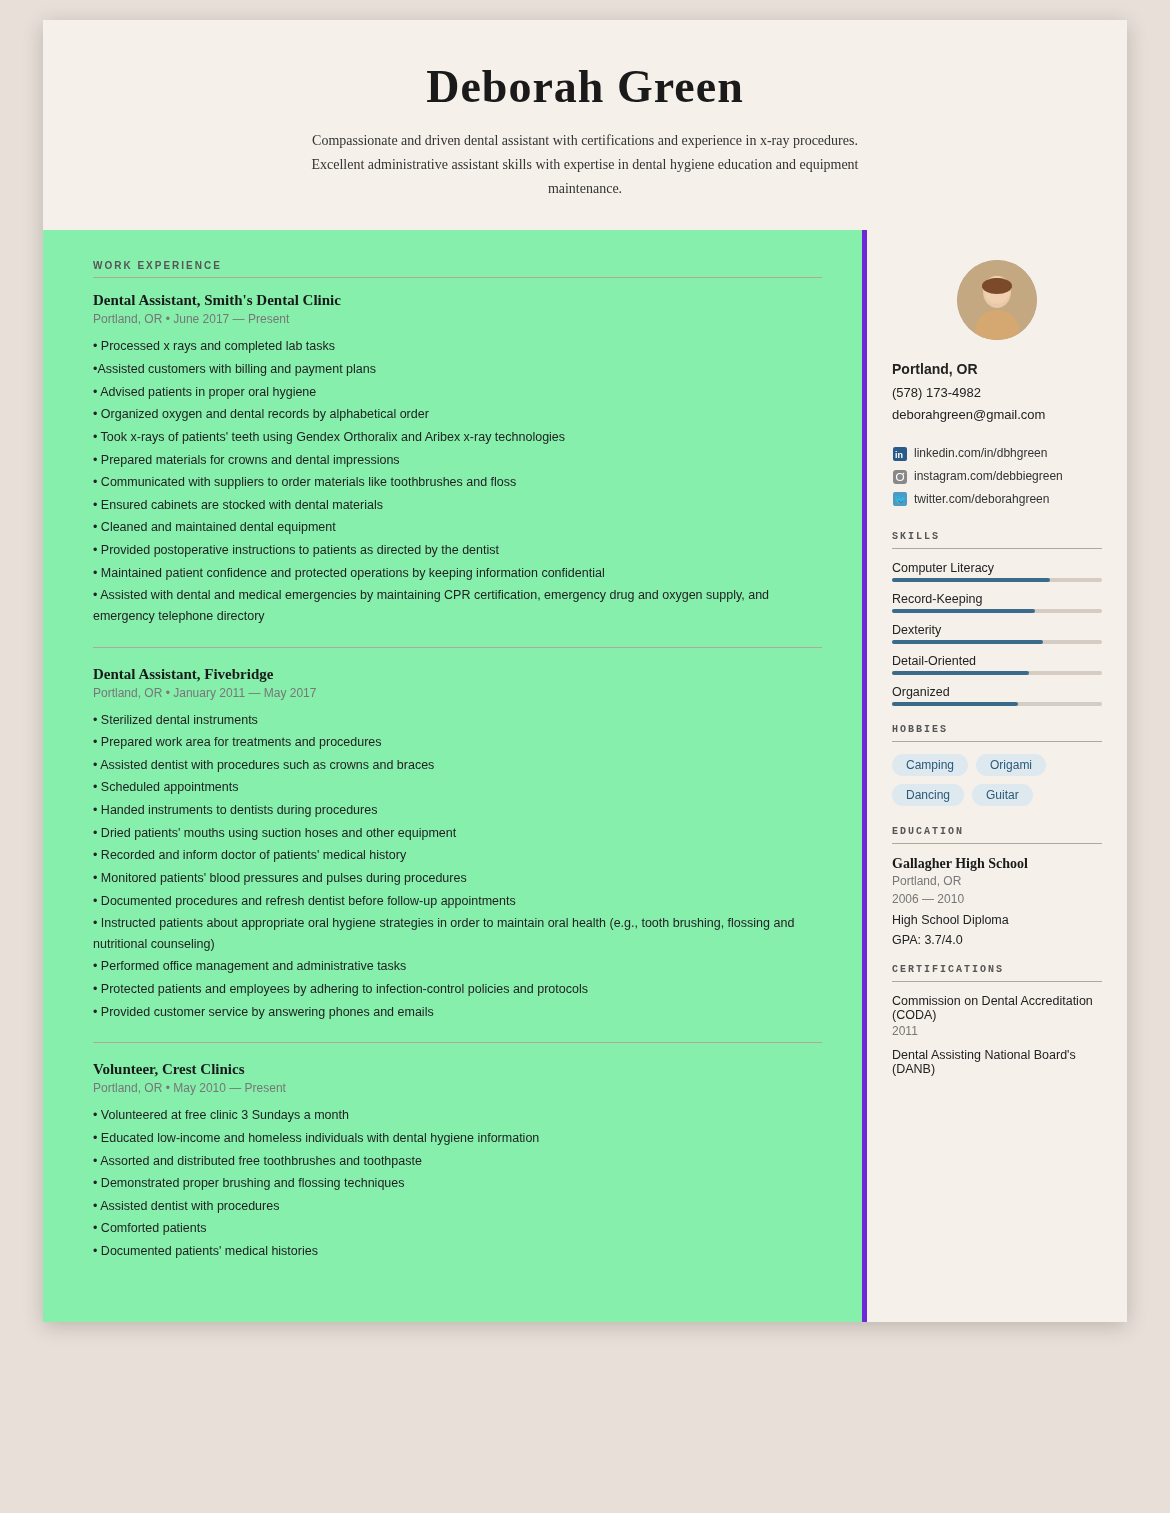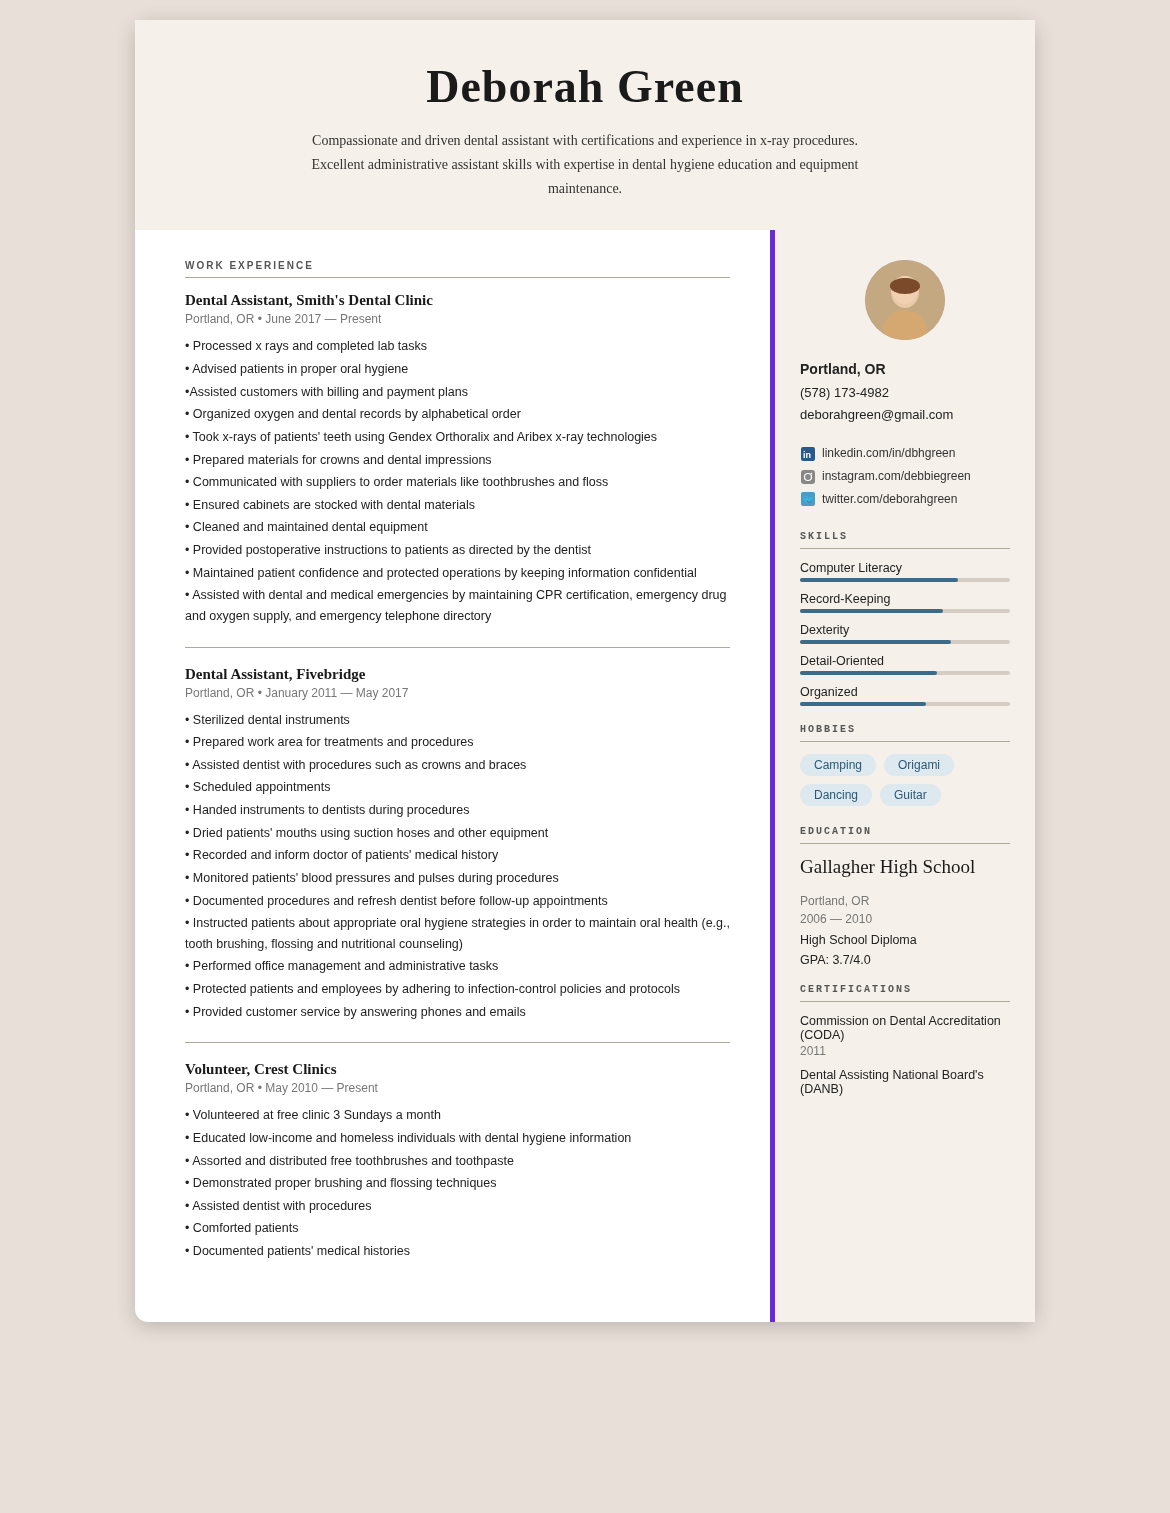--- a/index.html
+++ b/index.html
@@ -6,25 +6,24 @@
     body {
       font-family: Georgia, 'Times New Roman', serif;
       background: #e8e0d8;
       display: flex;
       justify-content: center;
       align-items: flex-start;
       min-height: 100vh;
       padding: 20px;
     }
     .resume-wrapper {
-      width: 900px;
-      background: #ffffff;
+      width: 1084px;
+      background: #86efac;
       box-shadow: 0 4px 20px rgba(0,0,0,0.2);
       position: relative;
-      border-radius: 13px;
     }
     
     .header {
       text-align: center;
       padding: 40px 60px 30px;
       background: #f5f0ea;
     }
     .header h1 {
       font-size: 46px;
       font-weight: bold;
@@ -187,24 +186,24 @@
     .hobby-tag {
       background: #dde8ef;
       color: #2a5a78;
       font-family: Arial, sans-serif;
       font-size: 12px;
       padding: 4px 14px;
       border-radius: 20px;
     }
     
     .edu-school {
-      font-size: 19px;
-      font-weight: normal;
+      font-size: 14px;
+      font-weight: bold;
       color: #1a1a1a;
-      margin-bottom: 16px;
+      margin-bottom: 2px;
     }
     .edu-meta {
       font-family: Arial, sans-serif;
       font-size: 12px;
       color: #777;
       margin-bottom: 4px;
     }
     .edu-detail {
       font-family: Arial, sans-serif;
       font-size: 12.5px;
@@ -254,22 +253,22 @@
 
     <div class="main-col">
       <p class="section-label">WORK EXPERIENCE</p>
       <hr class="section-divider">
 
       <div class="job-section">
         <p class="job-title">Dental Assistant, Smith's Dental Clinic</p>
         <p class="job-meta">Portland, OR • June 2017 — Present</p>
         <div class="job-bullets">
           <p>• Processed x rays and completed lab tasks</p>
+          <p>•Assisted customers with billing and payment plans</p>
           <p>• Advised patients in proper oral hygiene</p>
-          <p>•Assisted customers with billing and payment plans</p>
           <p>• Organized oxygen and dental records by alphabetical order</p>
           <p>• Took x-rays of patients' teeth using Gendex Orthoralix and Aribex x-ray technologies</p>
           <p>• Prepared materials for crowns and dental impressions</p>
           <p>• Communicated with suppliers to order materials like toothbrushes and floss</p>
           <p>• Ensured cabinets are stocked with dental materials</p>
           <p>• Cleaned and maintained dental equipment</p>
           <p>• Provided postoperative instructions to patients as directed by the dentist</p>
           <p>• Maintained patient confidence and protected operations by keeping information confidential</p>
           <p>• Assisted with dental and medical emergencies by maintaining CPR certification, emergency drug and oxygen supply, and emergency telephone directory</p>
         </div>

